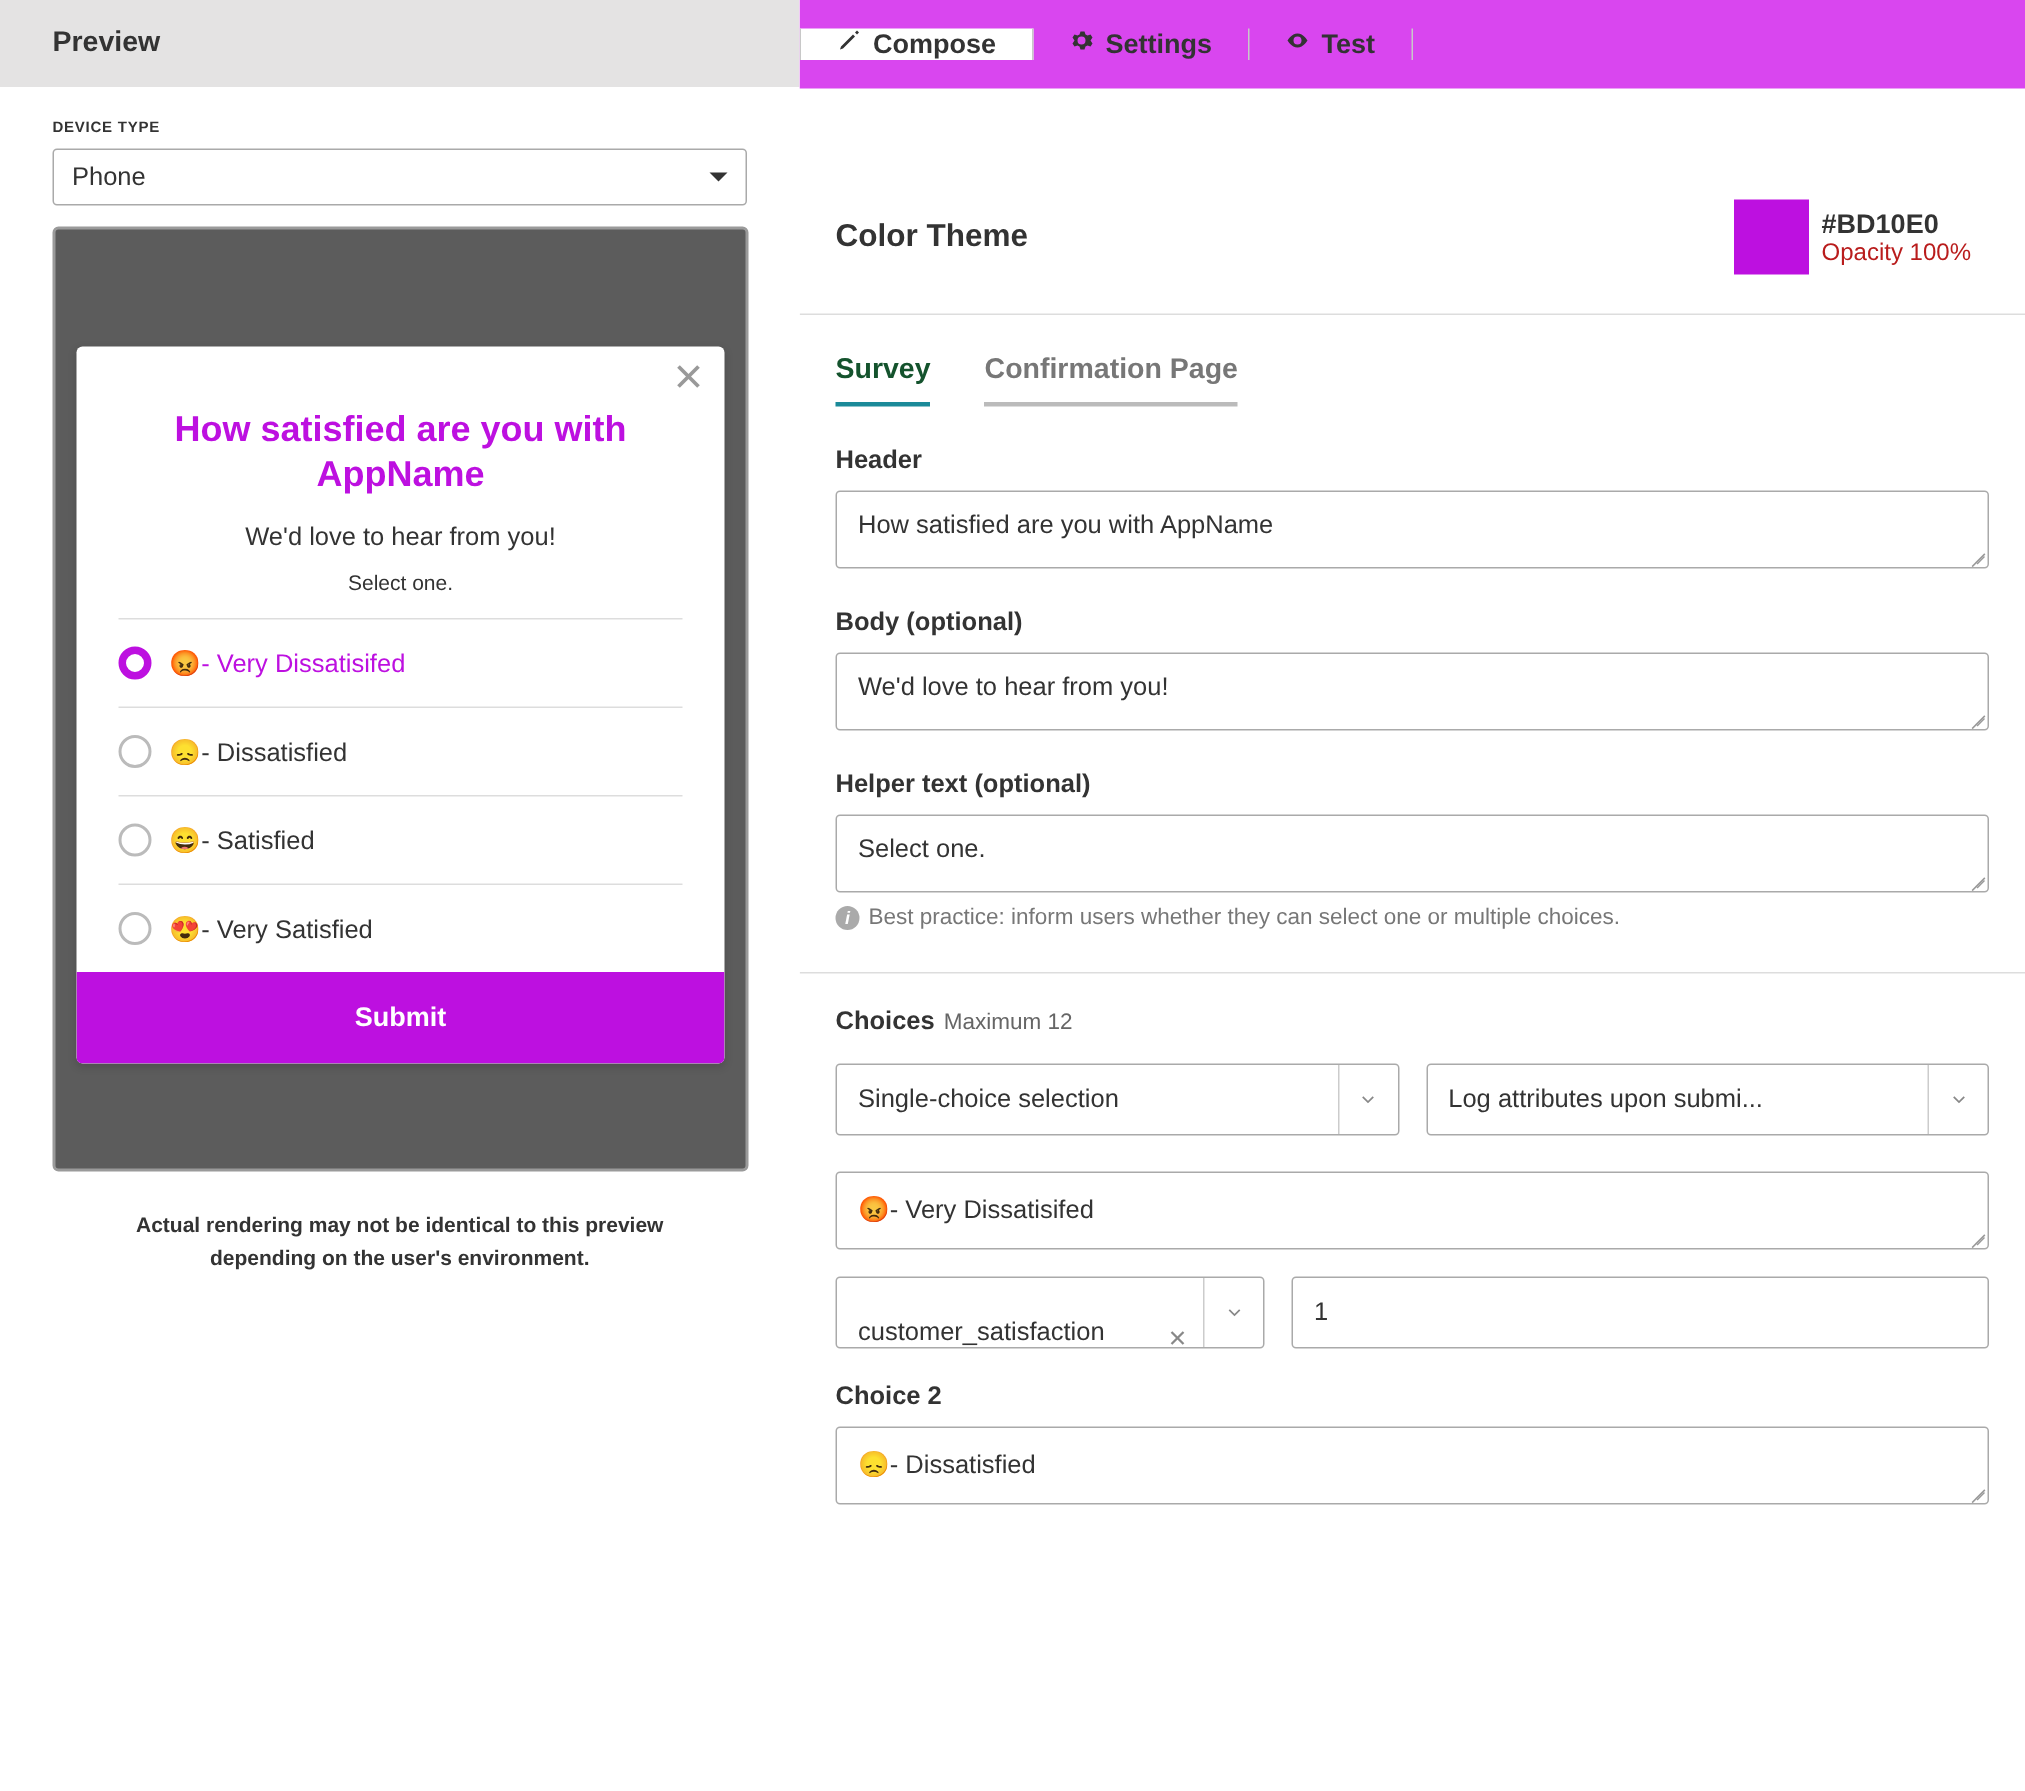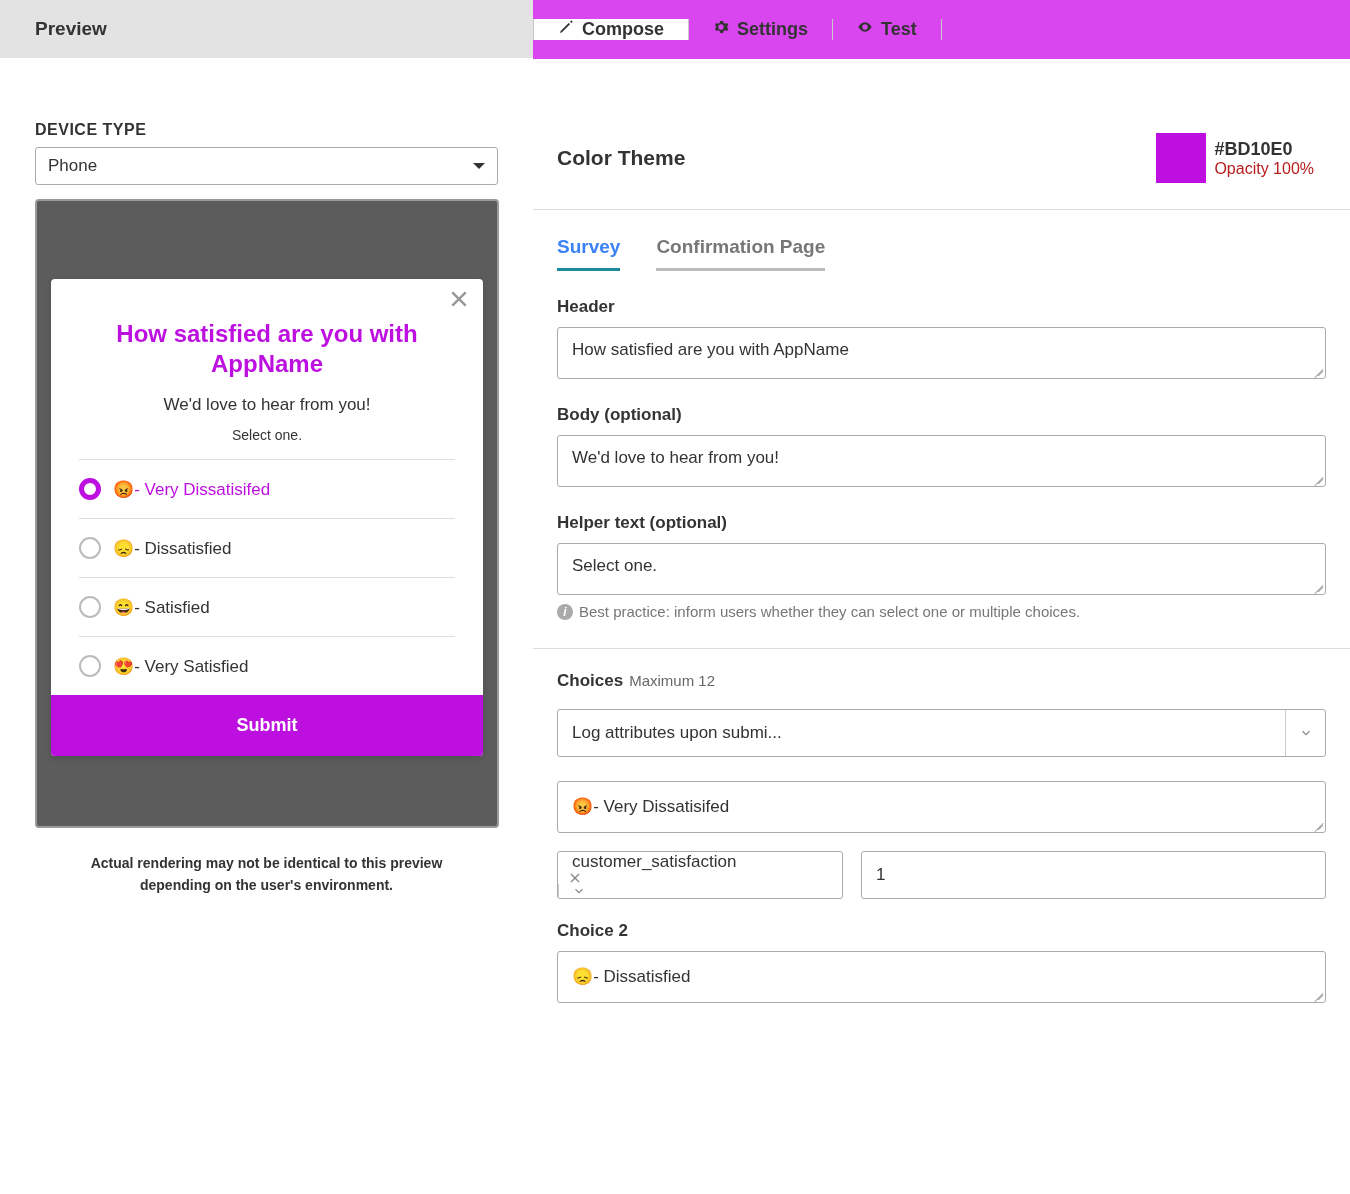--- a/index.html
+++ b/index.html
@@ -14,26 +14,25 @@
 .main { display: flex; width: 100%; height: 100%; }
 .left-panel { width: 533px; background: #fff; display: flex; flex-direction: column; }
 .preview-title-bar {
   background: #e4e3e3;
   padding: 18px 35px;
   font-size: 19px;
   font-weight: 700;
 }
 .left-inner { padding: 22px 35px 10px 35px; }
 .device-label {
-  font-size: 16px;
+  font-size: 10px;
   font-weight: 700;
   letter-spacing: 0.5px;
   color: #333;
   margin-bottom: 8px;
-  margin-top: 41px;
 }
 .device-select {
   width: 100%;
   height: 38px;
   border: 1px solid #aaa;
   border-radius: 3px;
   padding: 6px 12px;
   font-size: 17px;
   display: flex;
   justify-content: space-between;
@@ -180,21 +179,21 @@
   gap: 36px;
   padding: 26px 24px 0 24px;
 }
 .subtab {
   font-size: 19px;
   font-weight: 600;
   padding-bottom: 10px;
   cursor: pointer;
 }
 .subtab.active {
-  color: #3b82f6;
+  color: #14532d;
   border-bottom: 3px solid #1b8a99;
 }
 .subtab.inactive {
   color: #777;
   border-bottom: 3px solid #bbb;
 }
 
 .form-section { padding: 26px 24px 0 24px; }
 .field-label { font-size: 17px; font-weight: 600; margin-bottom: 10px; }
 .textarea {
@@ -293,24 +292,23 @@
   padding: 14px;
   font-size: 17px;
   min-height: 52px;
   position: relative;
 }
 .attr-row { display: flex; gap: 18px; margin-top: 18px; }
 .tag-select {
   border: 1px solid #aaa;
   border-radius: 3px;
   display: flex;
-  align-items: flex-start;
+  align-items: flex-end;
   height: 48px;
   width: 286px;
-  flex-direction: column;
 }
 .tag-select .tag-text { flex: 1; padding: 0 14px; font-size: 17px; }
 .tag-select .tag-x {
   width: 34px;
   display: flex;
   align-items: center;
   justify-content: center;
   color: #888;
   cursor: pointer;
 }
@@ -460,20 +458,28 @@
         </div>
       </div>
 
       <div class="choices-section">
         <div class="choices-title">
           <span>Choices</span><span class="sub">Maximum 12</span>
         </div>
 
         <div class="select-row">
           <div class="select-box">
+            <div class="sel-text">Single-choice selection</div>
+            <div class="sel-caret chev-down">
+              <svg viewBox="0 0 24 24">
+                  <polyline points="6 9 12 15 18 9"></polyline>
+                </svg>
+            </div>
+          </div>
+          <div class="select-box">
             <div class="sel-text">Log attributes upon submi...</div>
             <div class="sel-caret chev-down">
               <svg viewBox="0 0 24 24">
                   <polyline points="6 9 12 15 18 9"></polyline>
                 </svg>
             </div>
           </div>
         </div>
 
         <div id="choices-container">

